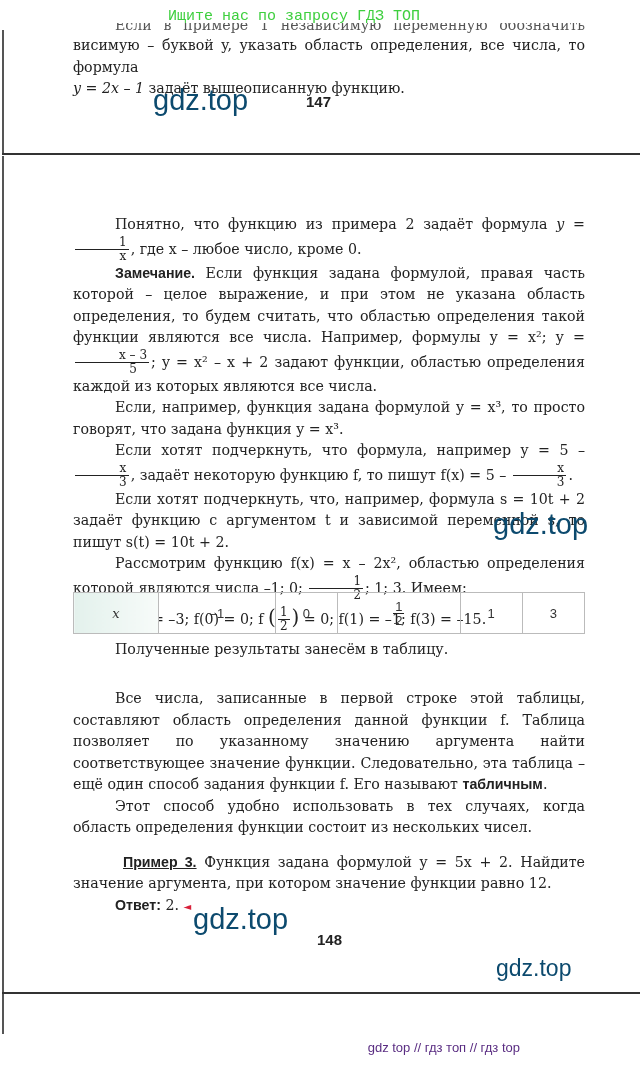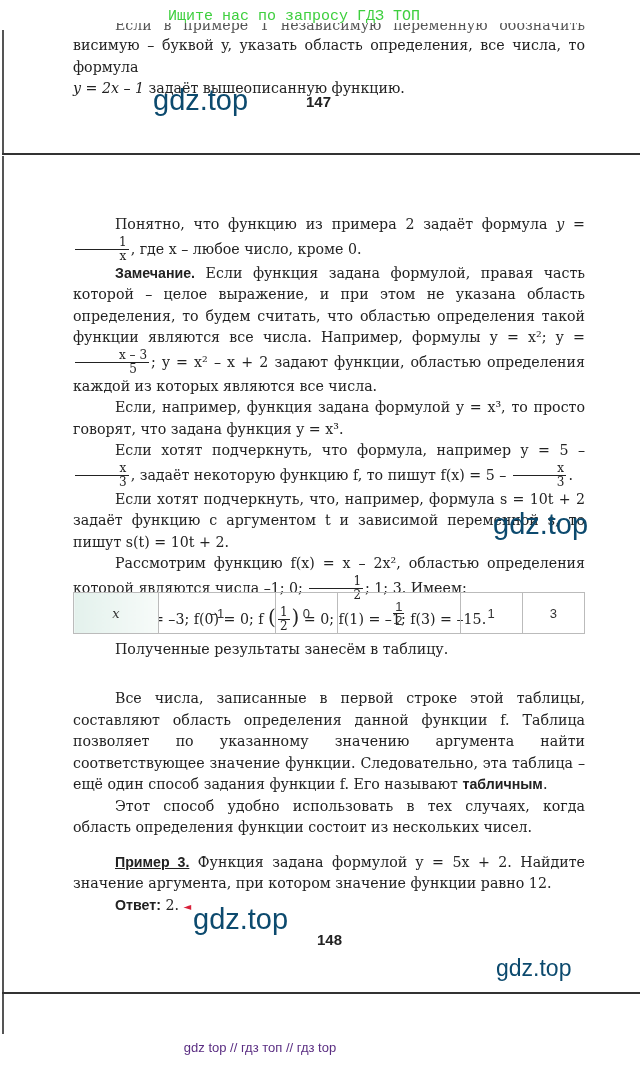--- a/index.html
+++ b/index.html
@@ -20,24 +20,24 @@
   .frac { display:inline-block; vertical-align:middle; text-align:center; font-size:12px; line-height:13px; margin:0 2px; }
   .frac .num { display:block; border-bottom:1px solid #222; padding:0 2px; }
   .frac .den { display:block; padding:0 2px; }
   .wm { position:absolute; font-family:"Liberation Sans",sans-serif; color:#0c4a6e; }
   .pgnum { position:absolute; font-family:"Liberation Sans",sans-serif; font-weight:bold; font-size:15px; color:#222; }
   table.vt { position:absolute; left:73px; top:592px; width:512px; border-collapse:collapse;
          font-family:"Liberation Sans",sans-serif; font-size:13px; color:#333; }
   table.vt td { border:1px solid #bbb; text-align:center; height:40px; padding:0; }
   table.vt tr.r2 td { height:34px; }
   table.vt td.hd { background:linear-gradient(to right,#e3f1ec,#f7fbf9); width:84px; font-family:"DejaVu Serif",serif; font-style:italic; }
-  .bottom-links { position:absolute; top:1040px; left:0; width:520px; text-align:center;
+  .bottom-links { position:absolute; top:1040px; left:0; width:520px; text-align:right;
          font-family:"Liberation Sans",sans-serif; font-size:13px; color:#5a2d82; }
   .tri { color:#d8203a; font-size:10px; }
-  u.ex { text-decoration:underline; }
+  u.ex { text-decoration:underline;margin-left:8px; }
 </style>
 </head>
 <body>
 
 <div class="top-banner">Ищите нас по запросу ГДЗ ТОП</div>
 
 <div class="page-frame page1"></div>
 <div class="text" style="top:23px; color:#555; height:12px; overflow:hidden;">
   <p class="p" style="margin-top:-8px;">Если в примере 1 независимую переменную обозначить буквой x, а за-</p>
 </div>

